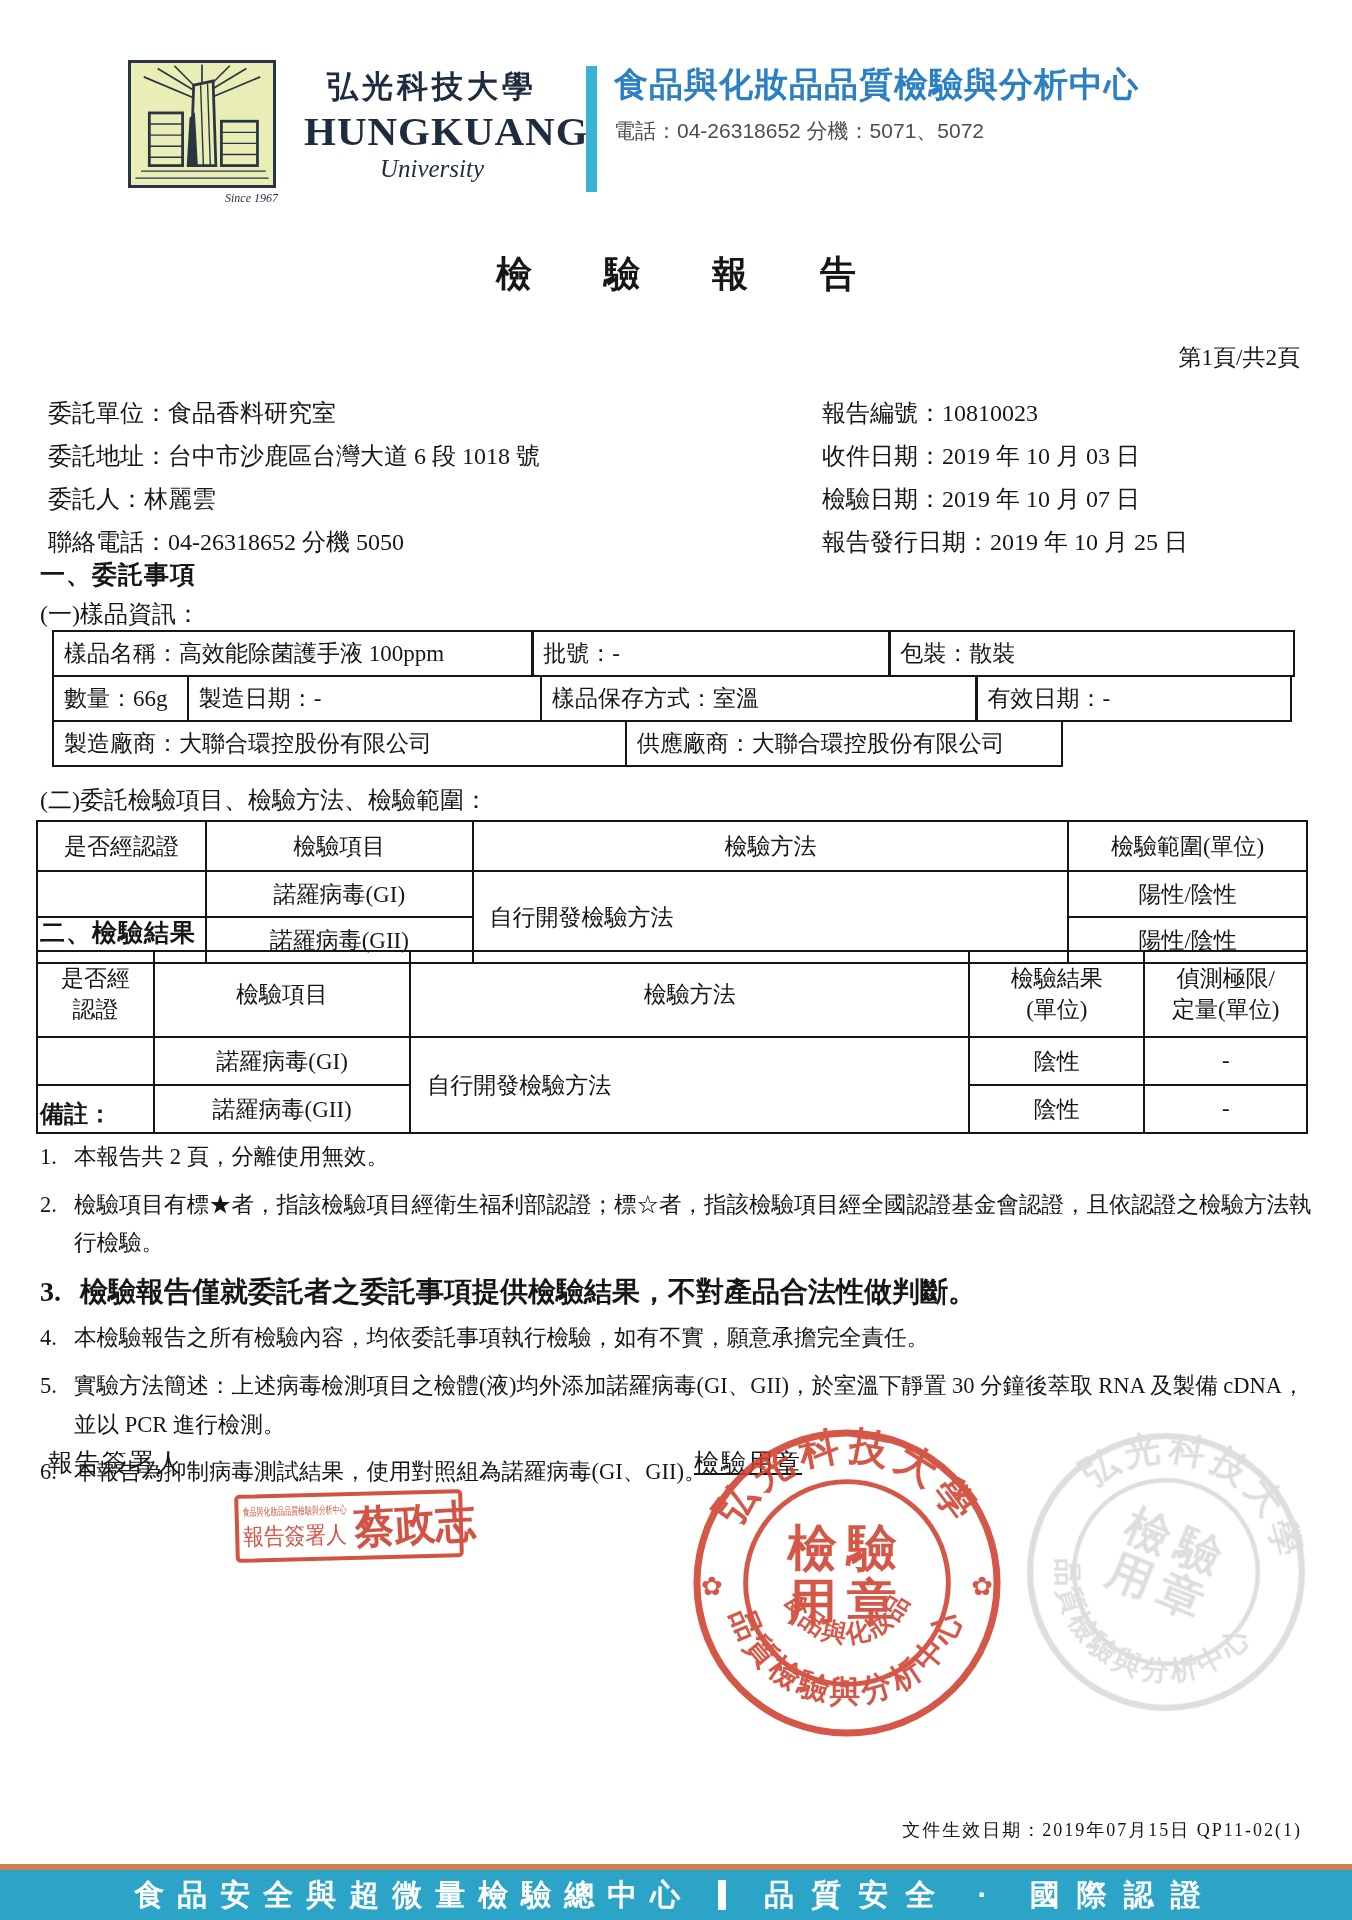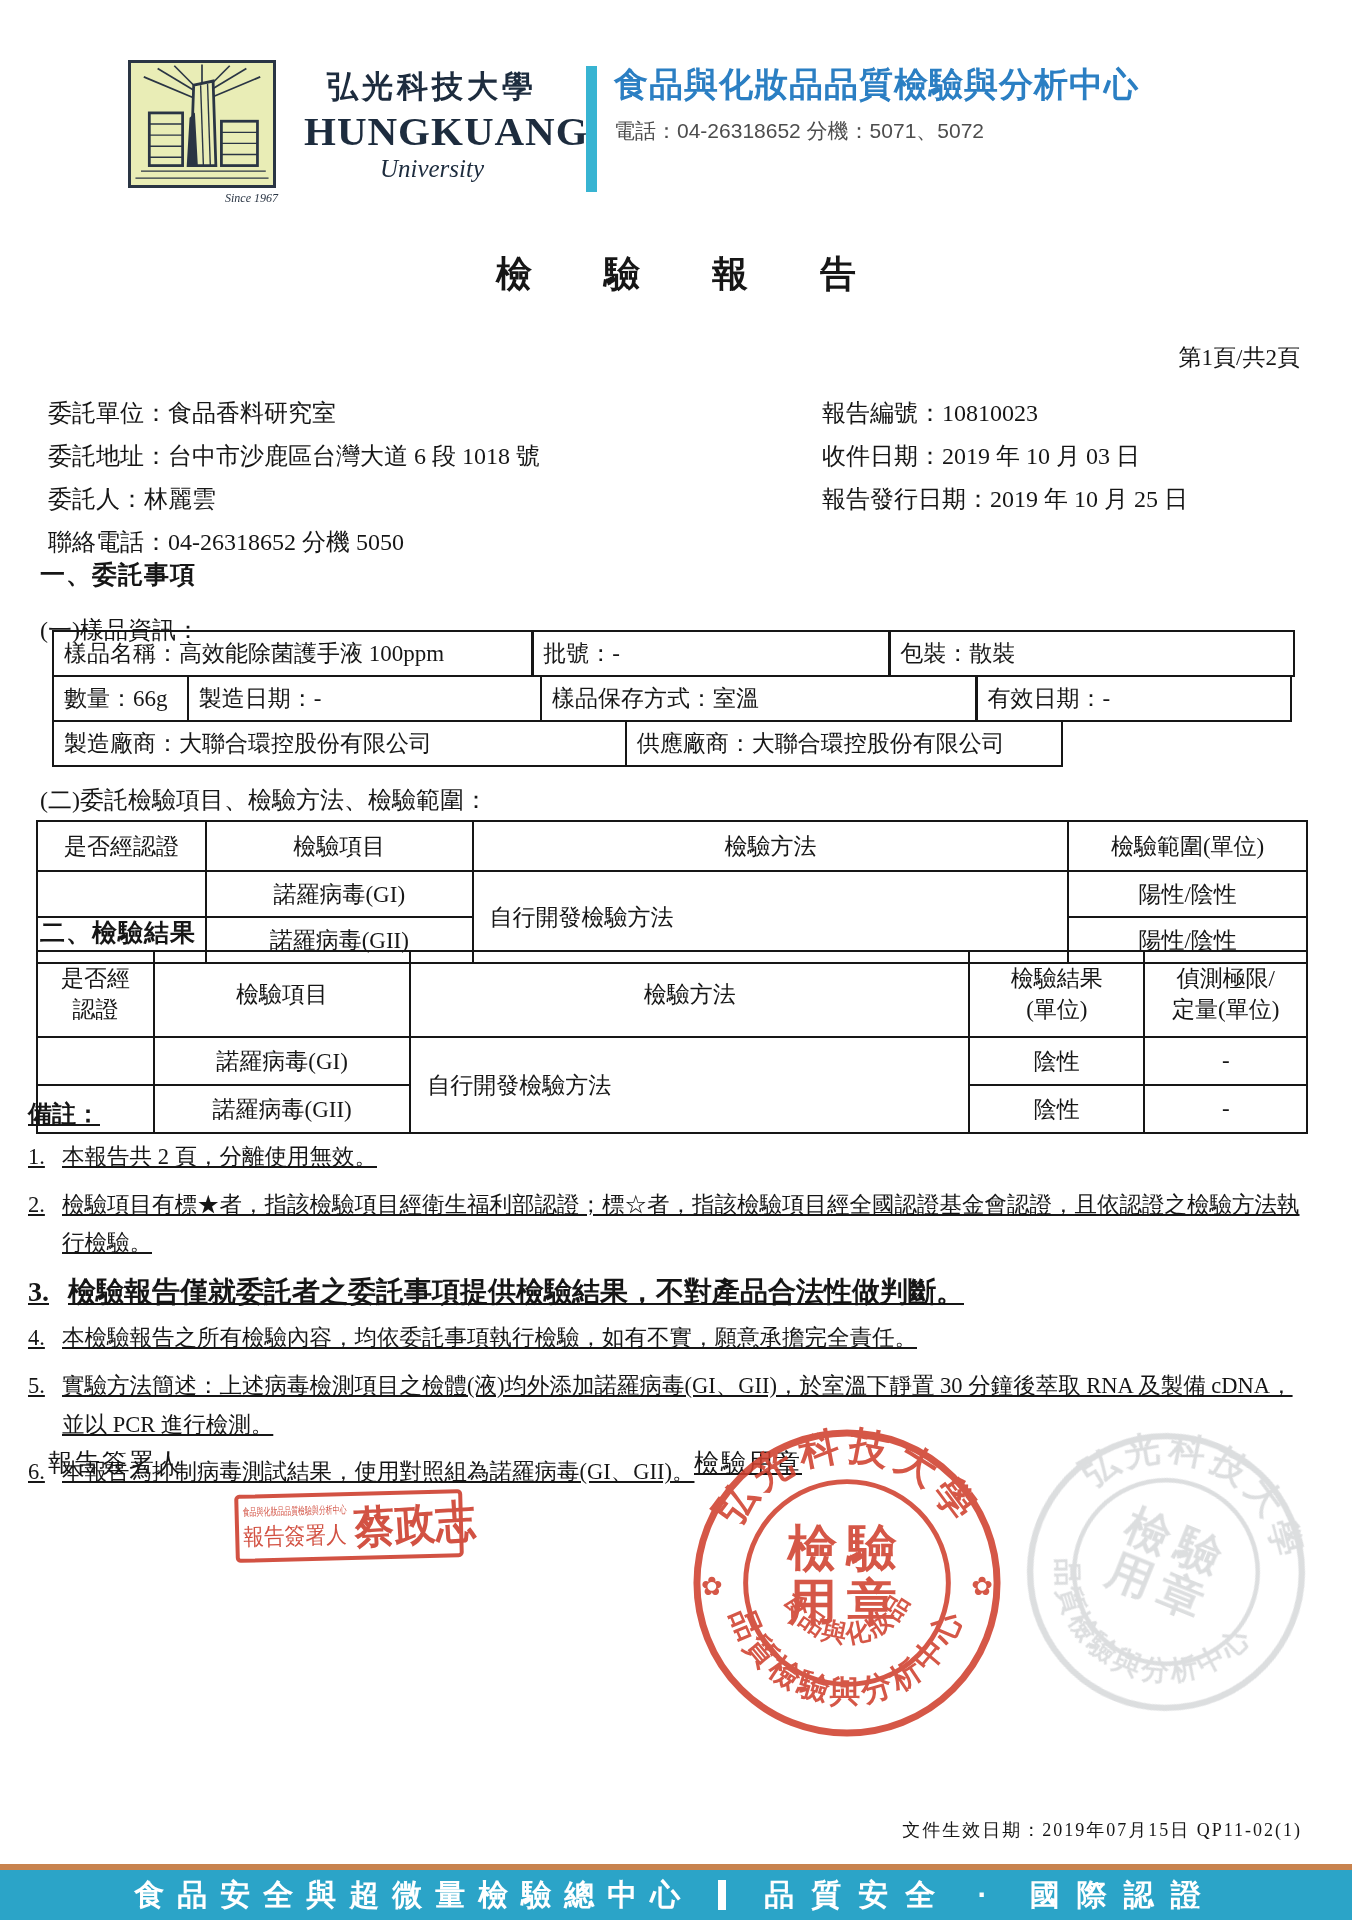--- a/index.html
+++ b/index.html
@@ -50,21 +50,21 @@
   table.rpt td.left { text-align:left; padding-left:16px; }
   .table2 { left:36px; top:820px; }
   .table2 th { height:50px; }
   .table2 td { height:46px; }
   .table3 { left:36px; top:950px; }
   .table3 th { height:86px; }
   .table3 td { height:48px; }
   .pre { white-space:pre-line; }
 
   
-  .notes { left:28px; top:1098px; width:1285px; font-size:22.5px;text-decoration:underline; }
+  .notes { left:40px; top:1098px; width:1285px; font-size:22.5px; }
   .note-label { font-size:24px; font-weight:bold; margin-bottom:8px; }
   .note { display:flex; margin-bottom:9px; line-height:1.72; }
   .note .num { flex:0 0 34px; }
   .note .txt { flex:1; }
   .note.big { font-size:28px; font-weight:bold; line-height:1.4; margin:4px 0 8px 0; }
   .note.big .num { flex:0 0 40px; }
 
   
   .sig-label { font-size:25px; letter-spacing:2px; }
   .signer-label-pos { left:48px; top:1446px; }
@@ -150,25 +150,26 @@
 
 <div class="abs info-col info-left">
   <div>委託單位：食品香料研究室</div>
   <div>委託地址：台中市沙鹿區台灣大道 6 段 1018 號</div>
   <div>委託人：林麗雲</div>
   <div>聯絡電話：04-26318652 分機 5050</div>
 </div>
 <div class="abs info-col info-right">
   <div>報告編號：10810023</div>
   <div>收件日期：2019 年 10 月 03 日</div>
+  <div>檢驗日期：2019 年 10 月 07 日</div>
   <div>報告發行日期：2019 年 10 月 25 日</div>
 </div>
 
 <div class="abs sec-heading" style="left:40px; top:558px;">一、委託事項</div>
-<div class="abs sub-label" style="left:40px; top:614px;">(一)樣品資訊：</div>
+<div class="abs sub-label" style="left:40px; top:598px;">(一)樣品資訊：</div>
 
 <div class="abs table1">
   <div class="t1row">
     <div class="t1cell" style="width:38.6%">樣品名稱：高效能除菌護手液 100ppm</div>
     <div class="t1cell" style="width:28.8%">批號：-</div>
     <div class="t1cell" style="width:32.6%">包裝：散裝</div>
   </div>
   <div class="t1row">
     <div class="t1cell" style="width:11%">數量：66g</div>
     <div class="t1cell" style="width:28.5%">製造日期：-</div>

